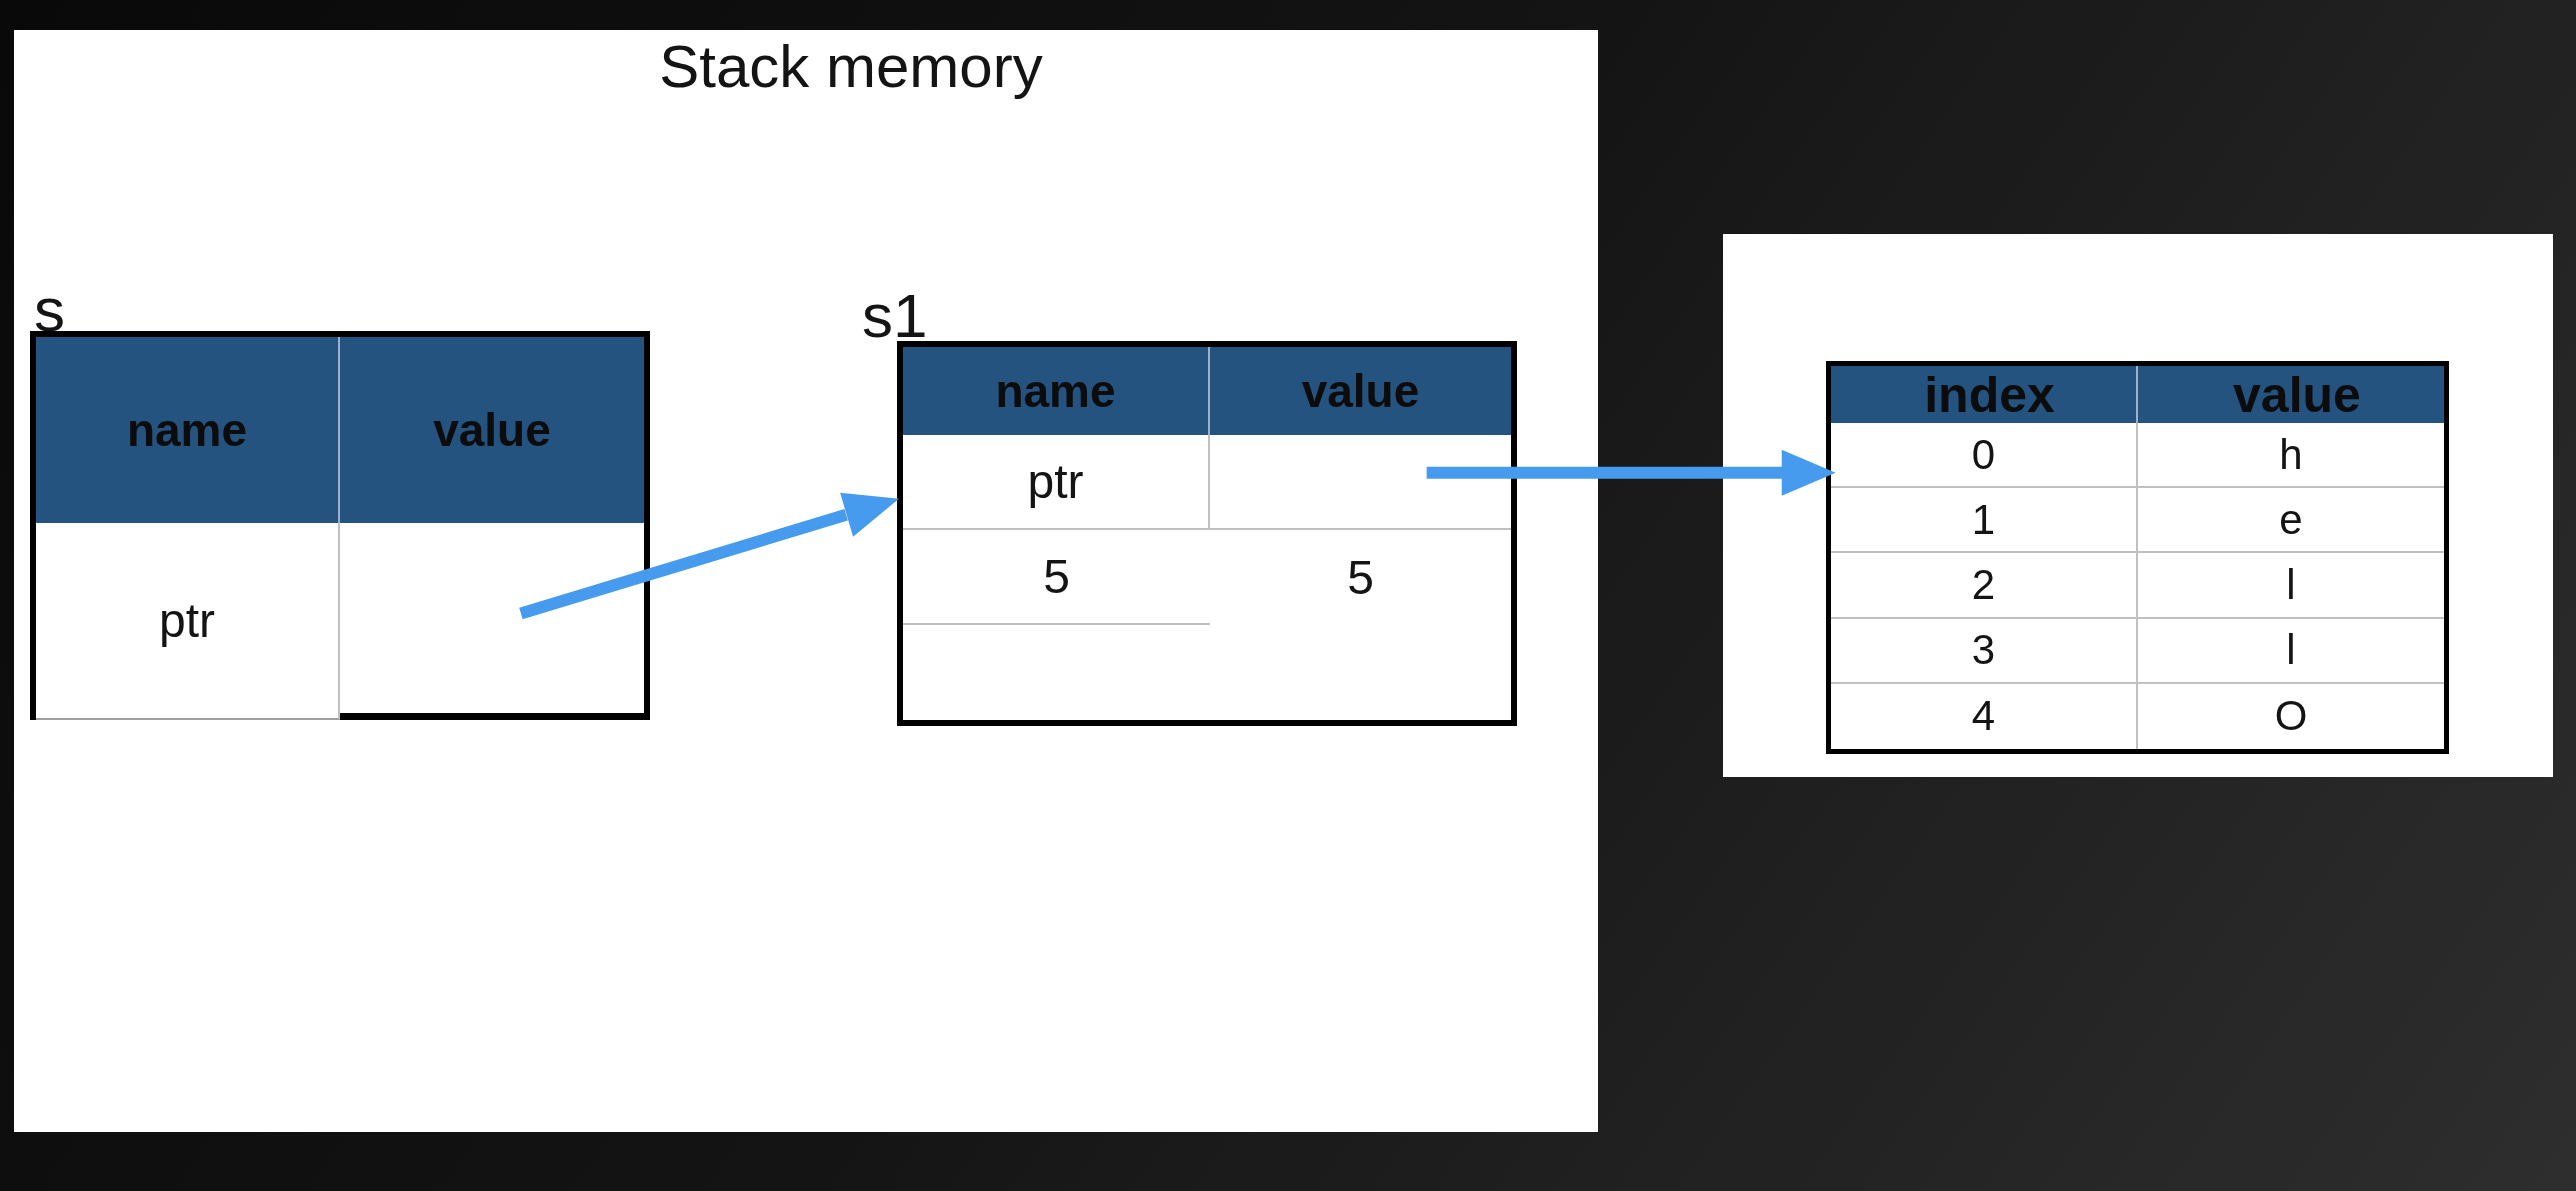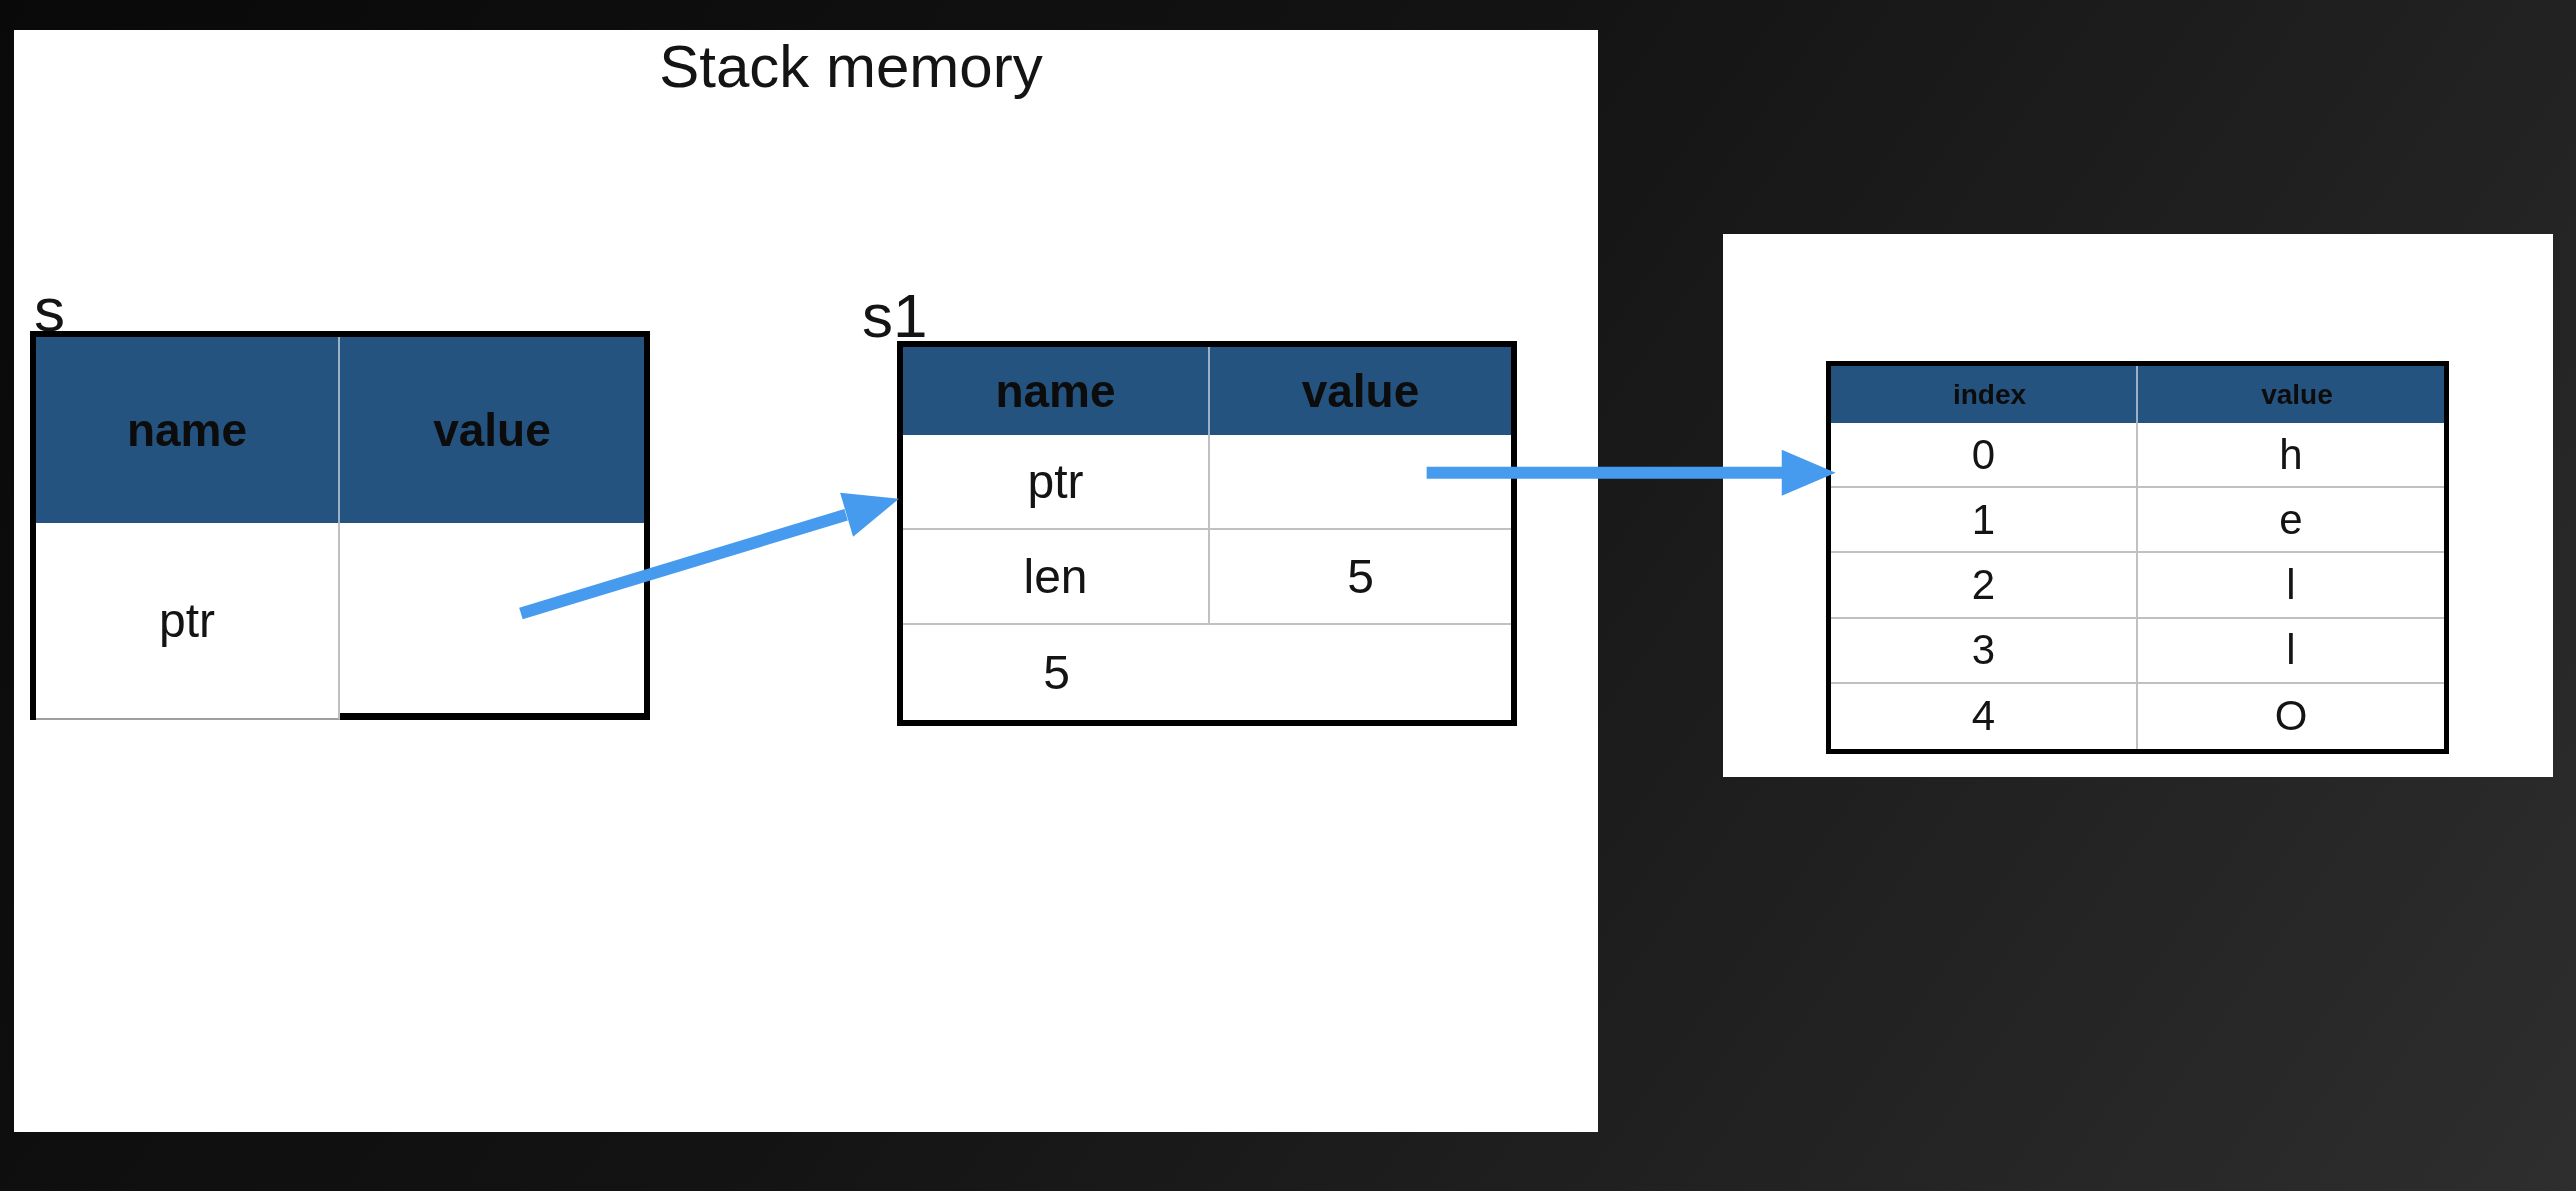--- a/index.html
+++ b/index.html
@@ -72,21 +72,21 @@
   .s1-table .td.sep{border-bottom:2px solid var(--divider);}
 
   
   .heap-table{
     left:103px;top:127px;width:623px;height:393px;
     border:5px solid var(--table-border);
     grid-template-columns:307px 1fr;
     grid-template-rows:57px repeat(5,1fr);
   }
   .heap-table .cell{font-size:42px;}
-  .heap-table .th{font-size:28px;padding-left:12px;}
+  .heap-table .th{font-size:50px;padding-left:12px;}
   .heap-table .th.col1{border-right:2px solid rgba(255,255,255,.55);}
   .heap-table .td.col1{border-right:2px solid var(--divider);}
   .heap-table .td.sep{border-bottom:2px solid var(--divider);}
 
   .arrows{position:absolute;left:0;top:0;pointer-events:none;}
   .arrow-shaft{stroke:var(--arrow-blue);stroke-width:12;fill:none;}
   .arrow-head{fill:var(--arrow-blue);stroke:none;}
 </style>
 </head>
 <body>
@@ -107,21 +107,20 @@
 
     <div class="var-label s1-label">s1</div>
 
     <div class="tbl s1-table">
       <div class="cell th col1">name</div>
       <div class="cell th col2">value</div>
 
       <div class="cell td col1 sep">ptr</div>
       <div class="cell td col2 sep"></div>
 
-      <div class="cell td col1 sep">len</div>
       <div class="cell td col2 sep">5</div>
 
       <div class="cell td col2">5</div>
     </div>
   </section>
 
   <section class="panel heap-panel">
 
     <div class="tbl heap-table">
       <div class="cell th col1">index</div>

